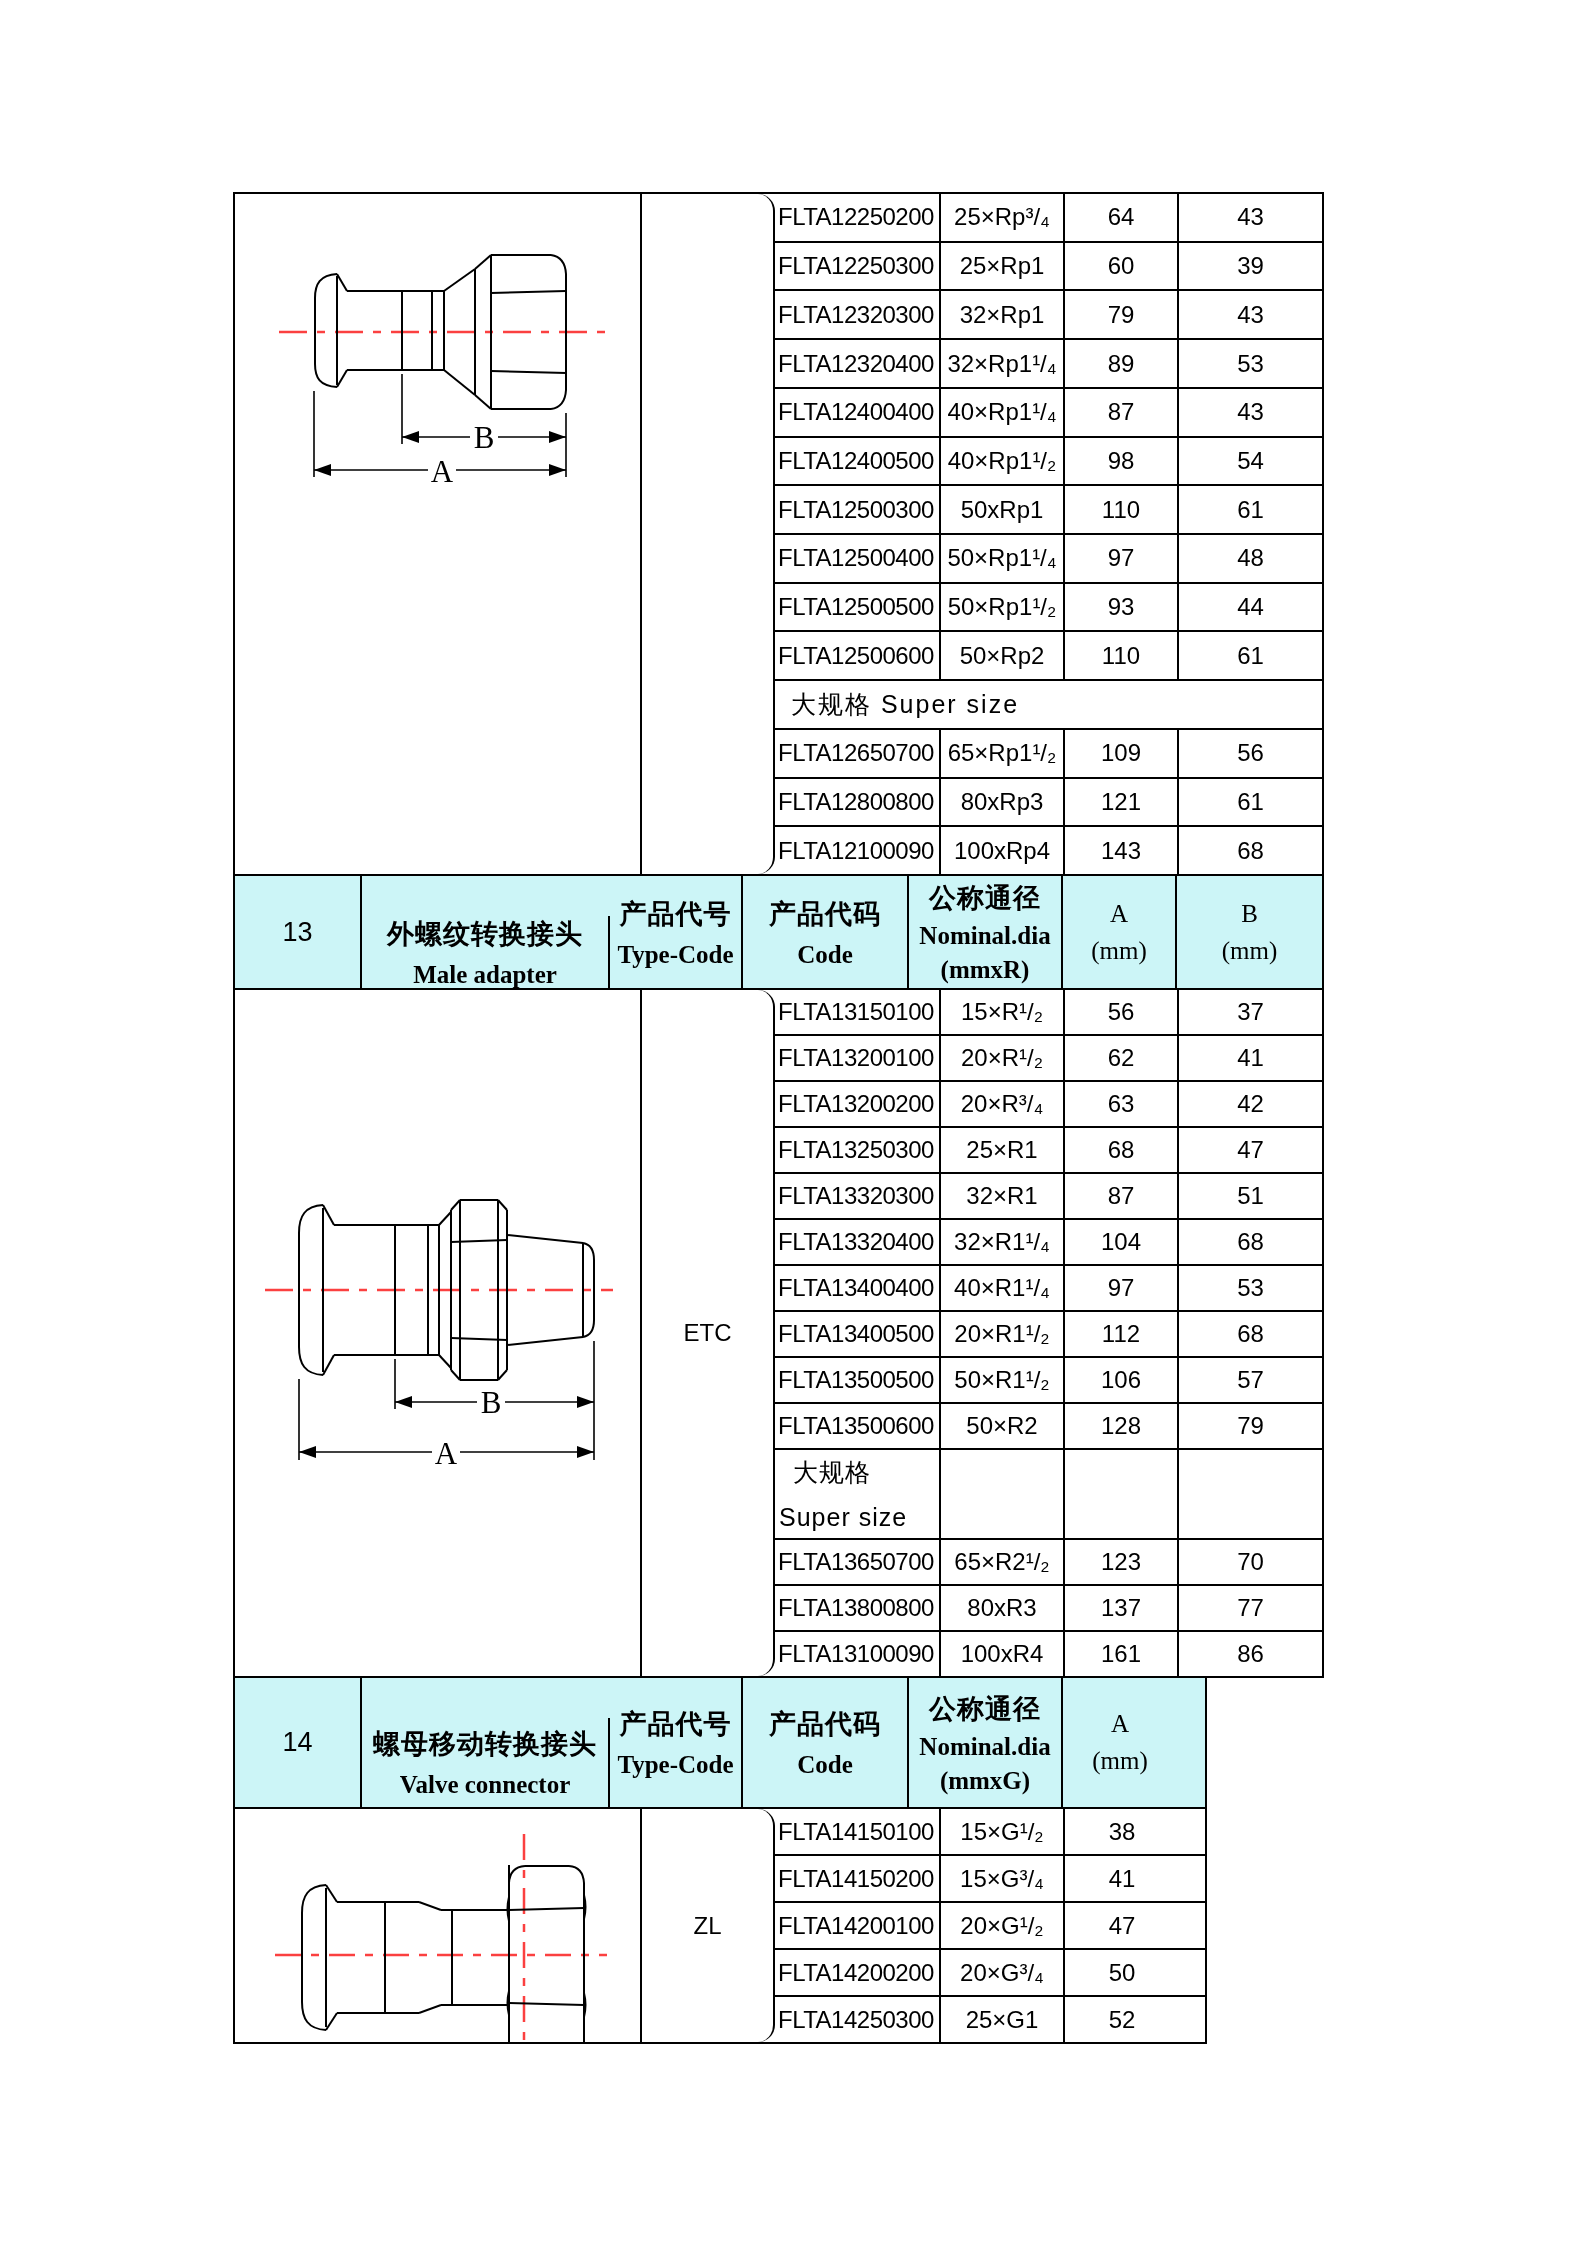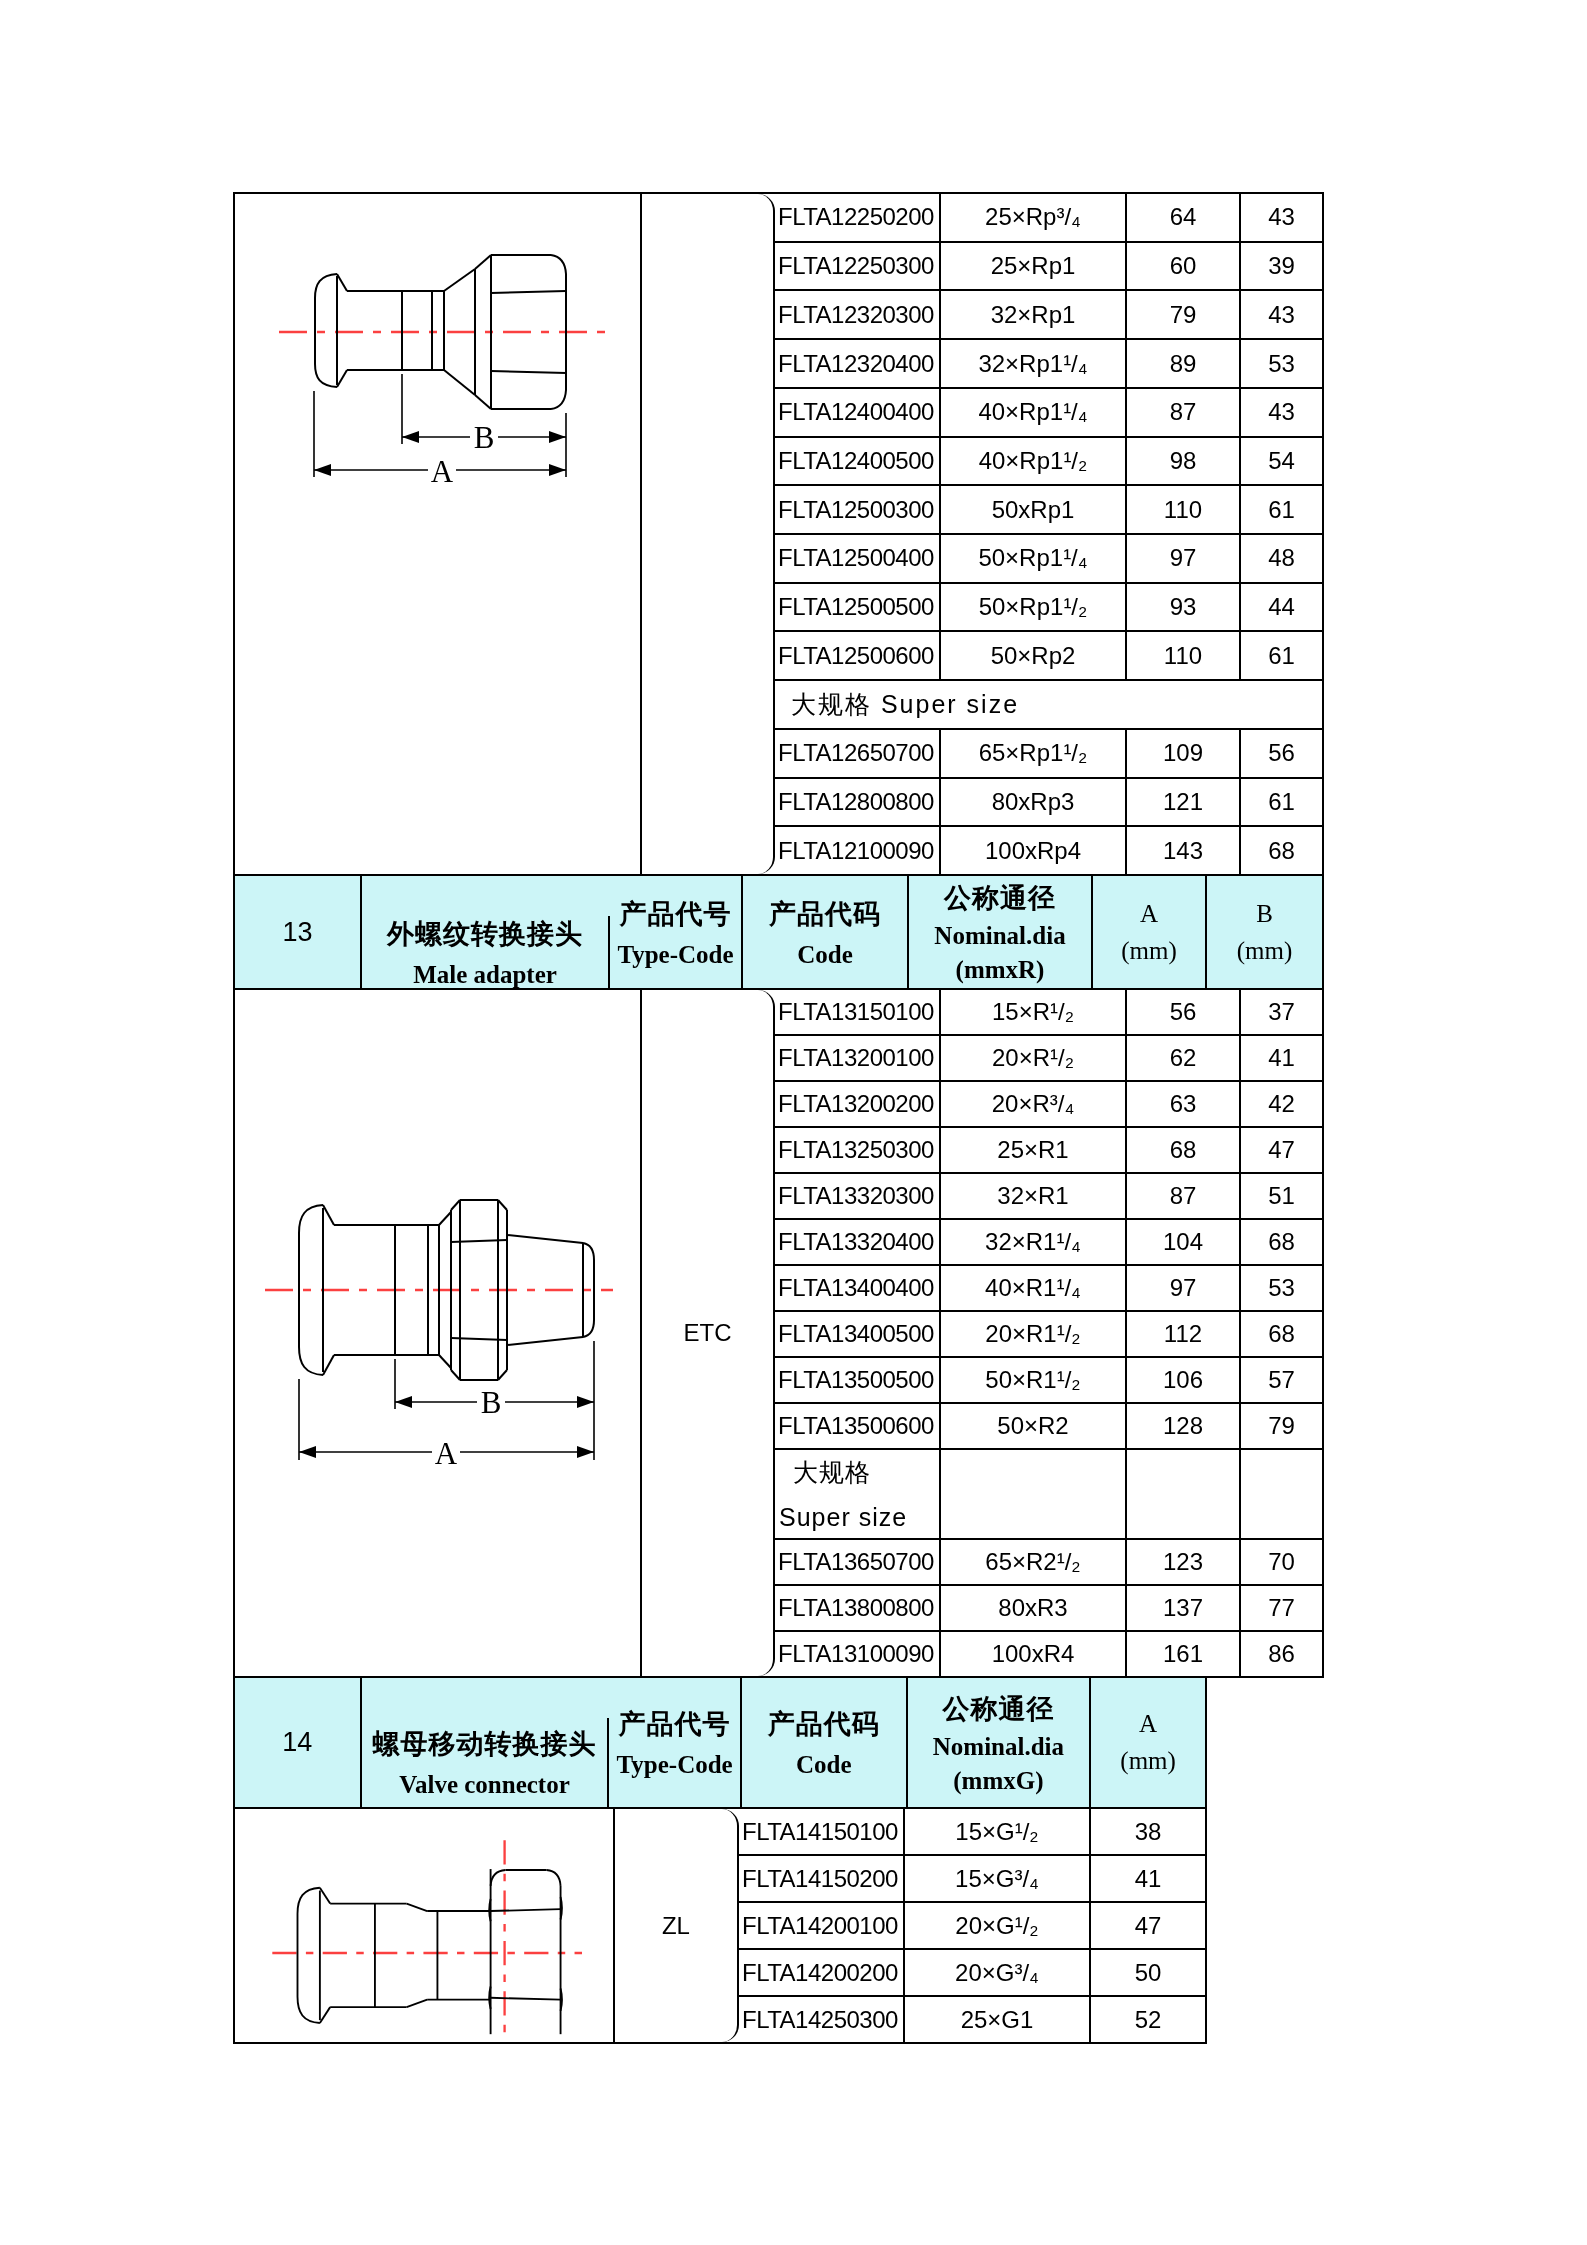--- a/index.html
+++ b/index.html
@@ -17,34 +17,34 @@
   .draw{width:407px;border-right:2px solid #000;position:relative;overflow:hidden;}
   .typec{width:133px;border-right:2px solid #000;display:flex;align-items:center;justify-content:center;
          font-size:25px;border-radius:17px;}
   .rows{flex:1;display:flex;flex-direction:column;}
   .tr{display:flex;flex:1;border-bottom:2px solid #000;min-height:0;}
   .tr:last-child{border-bottom:none;}
   .tr.super2{flex:2;}
   .td{display:flex;align-items:center;font-size:24px;}
   .td:not(:last-child){border-right:2px solid #000;}
   .td.code{width:166px;justify-content:flex-start;padding-left:3px;letter-spacing:-0.5px;}
-  .td.nom {width:186px;justify-content:center;}
+  .td.nom {width:124px;justify-content:center;}
   .td.a   {width:114px;justify-content:center;}
   .td.b   {flex:1;justify-content:center;border-radius:13px;}
   .td.merged{flex:1;justify-content:flex-start;padding-left:16px;letter-spacing:2px;font-size:25px;}
   .td.super-code{flex-direction:column;align-items:flex-start;justify-content:center;padding-left:4px;
                  letter-spacing:1px;font-size:25px;gap:14px;}
   .td.super-code .l1{padding-left:14px;}
   .td.empty{justify-content:center;}
 
   .th{border-right:2px solid #000;display:flex;flex-direction:column;align-items:center;
       justify-content:center;gap:9px;}
   .th:last-child{border-right:none;}
   .h-num{width:127px;}.h-name{width:248px;margin-top:40px;}.h-type{width:133px;}
-  .h-code{width:166px;}.h-nom{width:184px;gap:6px;}.h-a{width:114px;}.h-b{flex:1;}
+  .h-code{width:166px;}.h-nom{width:154px;gap:6px;}.h-a{width:114px;}.h-b{flex:1;}
   .cn{font-weight:bold;font-size:27px;letter-spacing:1px;}
   .en{font-family:"Liberation Serif","DejaVu Serif",serif;font-weight:bold;font-size:25px;}
   .ser{font-family:"Liberation Serif","DejaVu Serif",serif;font-size:25px;}
   .numlbl{font-size:27px;}
 
   svg text{font-family:"Liberation Serif","DejaVu Serif",serif;font-size:31px;}
   svg{display:block;}
 </style>
 </head>
 <body>

